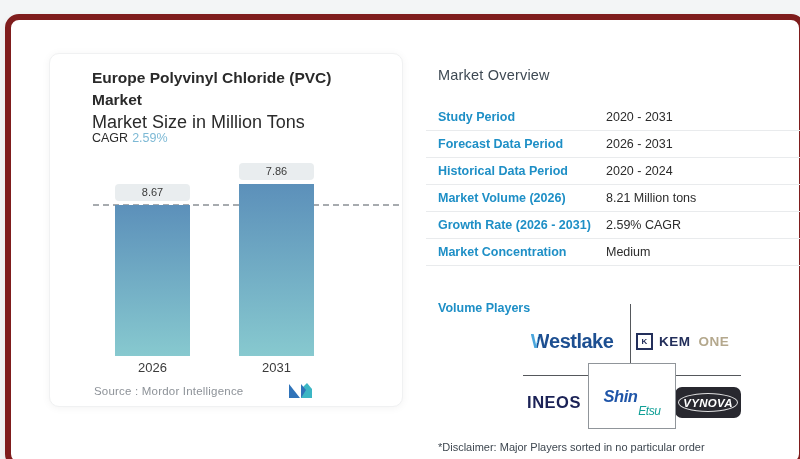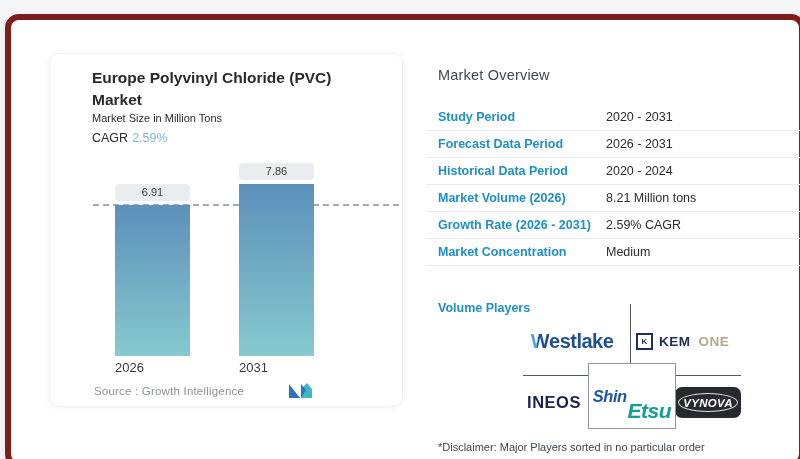--- a/index.html
+++ b/index.html
@@ -1,26 +1,26 @@
 <!DOCTYPE html>
 <html><head>
 <meta charset="utf-8">
 <style>
   html,body{margin:0;padding:0;width:800px;height:459px;background:#f3f5f6;font-family:"Liberation Sans",sans-serif;overflow:hidden;}
   .panel{position:absolute;left:5px;top:14px;width:788px;height:442px;background:#ffffff;border:6px solid #7f1d1d;border-radius:14px;box-shadow:0 3px 8px rgba(0,0,0,.06);}
   
   .chart-card{position:absolute;left:38px;top:33px;width:352px;height:352px;background:#fff;border:1px solid #f0f1f2;border-radius:10px;box-shadow:0 1px 8px rgba(0,0,0,.05);}
   .chart-title{position:absolute;left:42px;top:13px;width:274px;font-size:15.5px;line-height:22px;font-weight:700;color:#2a2a2a;}
-  .chart-subtitle{position:absolute;left:42px;top:58px;font-size:11px;color:#2b2b2b;}
+  .chart-subtitle{position:absolute;left:42px;top:58px;font-size:18px;color:#2b2b2b;}
   .cagr-line{position:absolute;left:42px;top:77px;font-size:12.5px;color:#2b2b2b;}
   .cagr-line .val{color:#7db9d5;margin-left:4px;}
   .bar{position:absolute;width:75px;background:linear-gradient(to bottom,#5c90ba,#87c9cf);}
   .pill{position:absolute;width:75px;height:17px;line-height:17px;background:#e9edef;border-radius:4px;text-align:center;font-size:11px;color:#3a3a3a;}
   .dashline{position:absolute;left:43px;width:306px;height:2px;background:repeating-linear-gradient(90deg,#a7abaf 0 6px,transparent 6px 10px);}
-  .xlabel{position:absolute;top:306px;width:75px;font-size:13px;color:#3b3b3b;}
+  .xlabel{position:absolute;top:306px;width:75px;text-align:center;font-size:13px;color:#3b3b3b;}
   .source-text{position:absolute;left:44px;top:331px;font-size:11.5px;color:#8d9298;letter-spacing:.2px;}
   .mi-logo{position:absolute;left:239px;top:329px;}
   
   .ov-heading{position:absolute;left:427px;top:47px;font-size:14.5px;color:#3e4953;letter-spacing:.2px;}
   .ov-table{position:absolute;left:415px;top:84px;width:375px;}
   .ov-row{position:relative;height:26px;border-bottom:1px solid #e9ebed;}
   .ov-row .lbl{position:absolute;left:12px;top:6px;font-size:12.5px;font-weight:700;color:#1e8fc6;}
   .ov-row .val{position:absolute;left:180px;top:6px;font-size:12.5px;color:#2c2c2c;}
   .mp-label{position:absolute;left:427px;top:281px;font-size:12.5px;font-weight:700;color:#1e8fc6;}
   .vline{position:absolute;left:619px;top:284px;width:1px;height:59px;background:#55585c;}
@@ -32,48 +32,48 @@
   .westlake .w{color:#1d4f91;}
   @supports ((-webkit-background-clip:text) or (background-clip:text)){
     .westlake .w{background:linear-gradient(100deg,#4aa6dc 40%,#1d4f91 40%);-webkit-background-clip:text;background-clip:text;color:transparent;}
   }
   .kemone{position:absolute;left:625px;top:309px;height:24px;display:flex;align-items:center;gap:6px;}
   .kemone .kbox{width:13px;height:13px;border:2px solid #232f5b;display:flex;align-items:center;justify-content:center;font-size:8px;font-weight:800;color:#232f5b;}
   .kemone .kem{font-size:13.5px;font-weight:700;color:#232f5b;letter-spacing:.5px;}
   .kemone .one{font-size:13.5px;font-weight:800;color:#b4a88d;letter-spacing:.5px;margin-left:2px;}
   .shin-box{position:absolute;left:577px;top:343px;width:86px;height:64px;background:#fff;border:1px solid #90959a;display:flex;align-items:center;justify-content:center;z-index:2;}
   .shin-box .shin{font-style:italic;font-weight:800;font-size:16.5px;color:#1f55a8;letter-spacing:-.5px;}
-  .shin-box .etsu{font-style:italic;font-weight:700;font-size:21px;color:#0f9f96;letter-spacing:-.5px;margin-left:1px;margin-top:30px;}
+  .shin-box .etsu{font-style:italic;font-weight:400;font-size:12px;color:#0f9f96;letter-spacing:-.5px;margin-left:1px;margin-top:30px;}
   .ineos{position:absolute;left:509px;top:371px;width:68px;height:22px;display:flex;align-items:center;justify-content:center;font-weight:800;font-size:16.5px;color:#1b2256;letter-spacing:.5px;}
   .vynova{position:absolute;left:664px;top:367px;width:66px;height:31px;background:#28282f;border-radius:7px;display:flex;align-items:center;justify-content:center;}
   .vynova .ellipse{position:absolute;left:3px;top:6px;width:58px;height:17px;border:1.5px solid rgba(255,255,255,.85);border-radius:50%;}
   .vynova .txt{position:relative;font-style:italic;font-weight:800;font-size:11.5px;color:#fff;letter-spacing:.3px;}
   .disclaimer{position:absolute;left:427px;top:421px;font-size:11px;color:#3e4750;}
 </style>
 </head>
 <body>
 
 <div class="panel">
 
   <div class="chart-card">
     <div class="chart-title">Europe Polyvinyl Chloride (PVC) Market</div>
     <div class="chart-subtitle">Market Size in Million Tons</div>
     <div class="cagr-line">
       <span>CAGR</span><span class="val">2.59%</span>
     </div>
     <div id="chart" style="position:absolute;inset:0;">
         <div class="dashline" style="top: 150px;"></div>
         <div class="bar" style="left: 65px; top: 151px; height: 151px;"></div>
-        <div class="pill" style="left: 65px; top: 130px;">6.91</div>
+        <div class="pill" style="left: 65px; top: 130px;">8.67</div>
         <div class="xlabel" style="left: 65px;">2026</div>
         <div class="bar" style="left: 189px; top: 130px; height: 172px;"></div>
         <div class="pill" style="left: 189px; top: 109px;">7.86</div>
         <div class="xlabel" style="left: 189px;">2031</div>
       </div>
-    <div class="source-text">Source :  Growth Intelligence</div>
+    <div class="source-text">Source :  Mordor Intelligence</div>
     <svg class="mi-logo" width="24" height="16" viewBox="0 0 24 16">
       <polygon points="0,15 0,1 11,15" fill="#2f73b9"></polygon>
       <polygon points="12,15 12,6 18,0 23,6 23,15" fill="#3cb6c4"></polygon>
       <polygon points="12,15 12,1 17,7" fill="#2f73b9"></polygon>
     </svg>
   </div>
 
   <div class="ov-heading">Market Overview</div>
   <div class="ov-table">
       <div class="ov-row">

